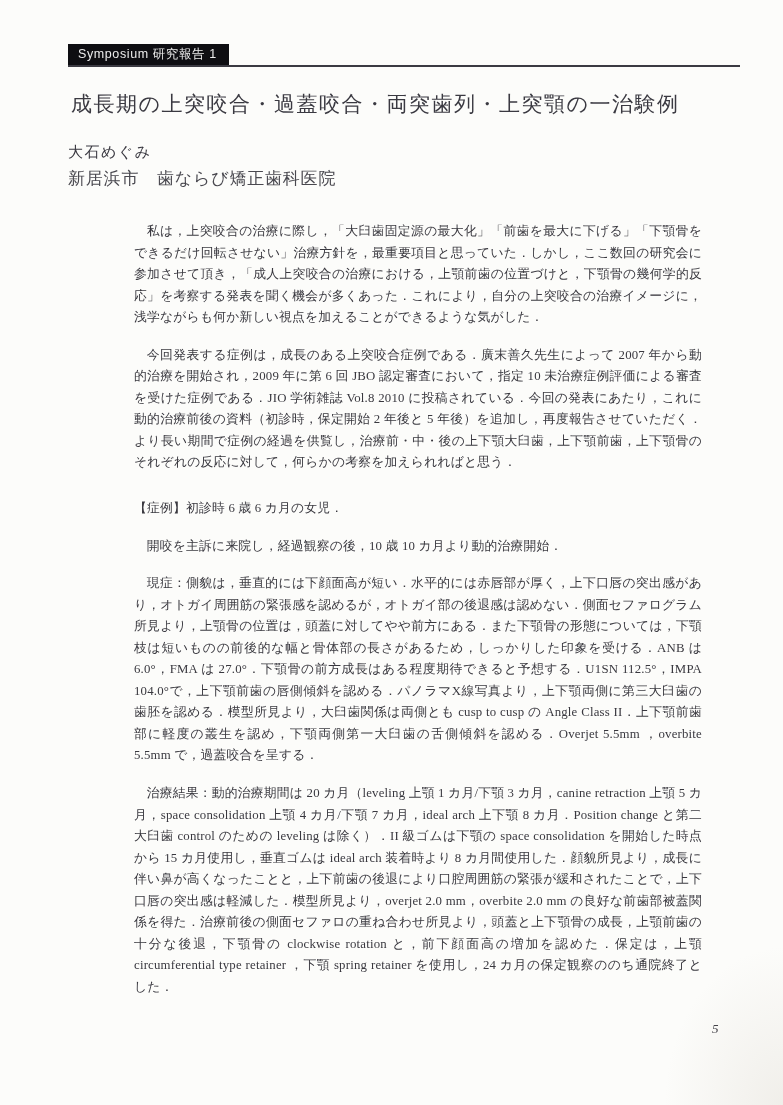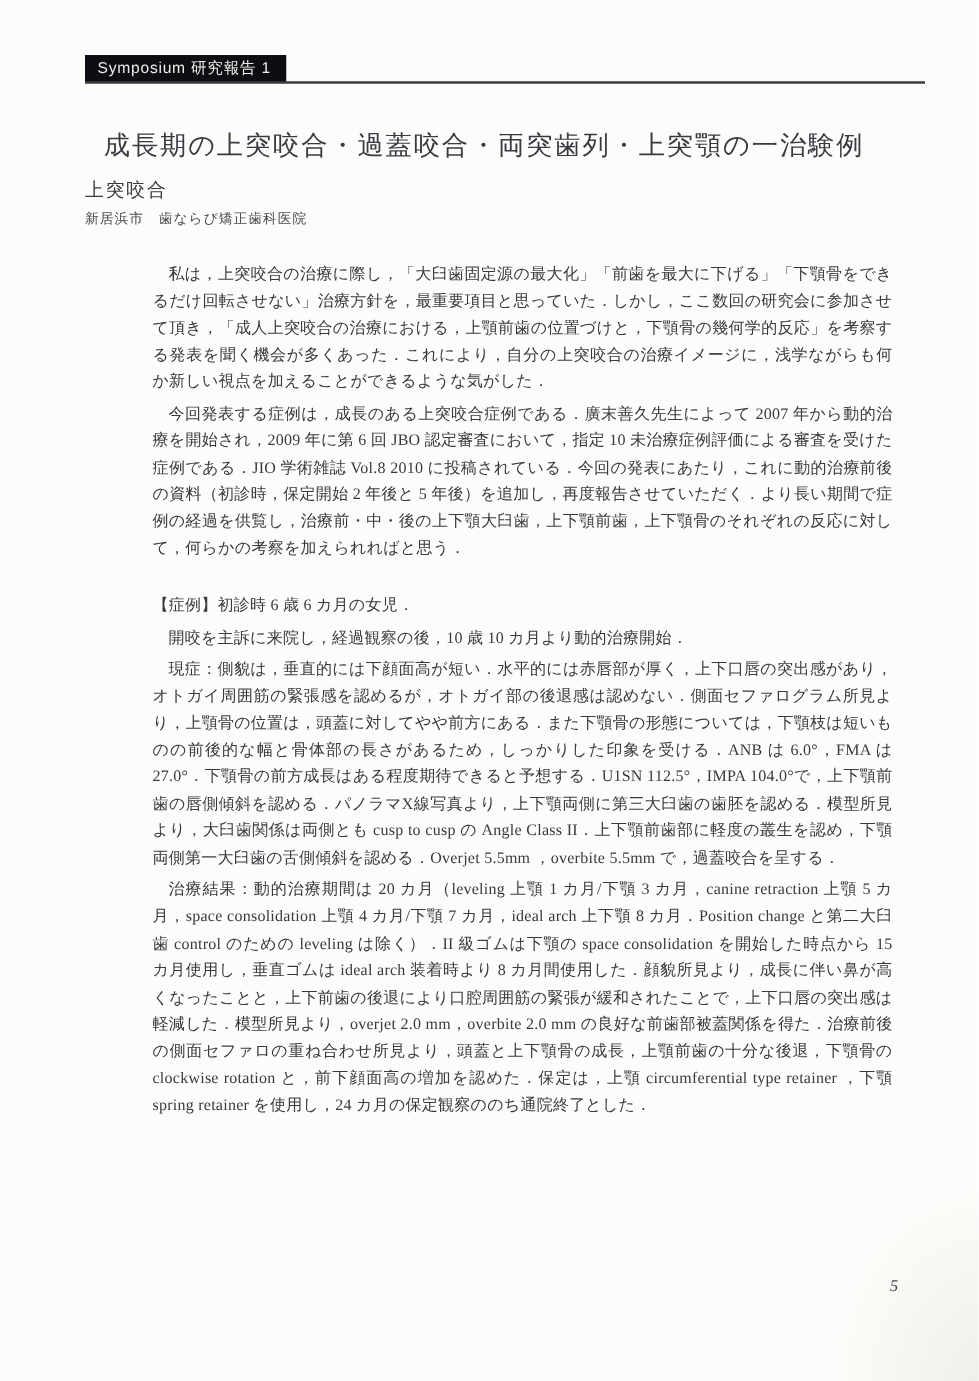--- a/index.html
+++ b/index.html
@@ -38,52 +38,52 @@
   }
   .doc-title {
     position: absolute;
     left: 67px;
     top: 86px;
     font-family: Liberation Sans, sans-serif;
     font-size: 21px;
     font-weight: 500;
     letter-spacing: 1.5px;
     color: #3a3941;
-    margin: 16px;
+    margin: 4px;
   }
   .author-name {
     position: absolute;
     left: 68px;
     top: 143px;
     font-family: "Liberation Sans", "DejaVu Sans", sans-serif;
     font-size: 15px;
     letter-spacing: 1.5px;
     color: #3a3941;
   }
   .affiliation {
     position: absolute;
     left: 68px;
     top: 167px;
-    font-size: 11px;
+    font-size: 17px;
     letter-spacing: 0.8px;
     color: #49484f;
   }
   .body-text {
     position: absolute;
     left: 118px;
     top: 205px;
     width: 600px;
     font-size: 12.8px;
     line-height: 21.55px;
     text-align: justify;
     letter-spacing: 0.2px;
     color: #39383f;
   }
   .body-text p {
-    margin: 4px;
+    margin: 16px;
     text-indent: 1em;
   }
   .case-block {
     margin-top: 24px;
   }
   .case-heading {
     text-indent: 0 !important;
   }
   .page-number {
     position: absolute;
@@ -108,21 +108,21 @@
 <body>
 
 <div class="page">
 
   <div class="badge">Symposium 研究報告 1</div>
 
   <div class="rule"></div>
 
   <h1 class="doc-title">成長期の上突咬合・過蓋咬合・両突歯列・上突顎の一治験例</h1>
 
-  <div class="author-name">上突咬合</div>
+  <div class="author-name">大石めぐみ</div>
 
   <div class="affiliation">新居浜市　歯ならび矯正歯科医院</div>
 
   <div class="body-text">
 
     <p>私は，上突咬合の治療に際し，「大臼歯固定源の最大化」「前歯を最大に下げる」「下顎骨をできるだけ回転させない」治療方針を，最重要項目と思っていた．しかし，ここ数回の研究会に参加させて頂き，「成人上突咬合の治療における，上顎前歯の位置づけと，下顎骨の幾何学的反応」を考察する発表を聞く機会が多くあった．これにより，自分の上突咬合の治療イメージに，浅学ながらも何か新しい視点を加えることができるような気がした．</p>
 
     <p>今回発表する症例は，成長のある上突咬合症例である．廣末善久先生によって 2007 年から動的治療を開始され，2009 年に第 6 回 JBO 認定審査において，指定 10 未治療症例評価による審査を受けた症例である．JIO 学術雑誌 Vol.8 2010 に投稿されている．今回の発表にあたり，これに動的治療前後の資料（初診時，保定開始 2 年後と 5 年後）を追加し，再度報告させていただく．より長い期間で症例の経過を供覧し，治療前・中・後の上下顎大臼歯，上下顎前歯，上下顎骨のそれぞれの反応に対して，何らかの考察を加えられればと思う．</p>
 
     <div class="case-block">

